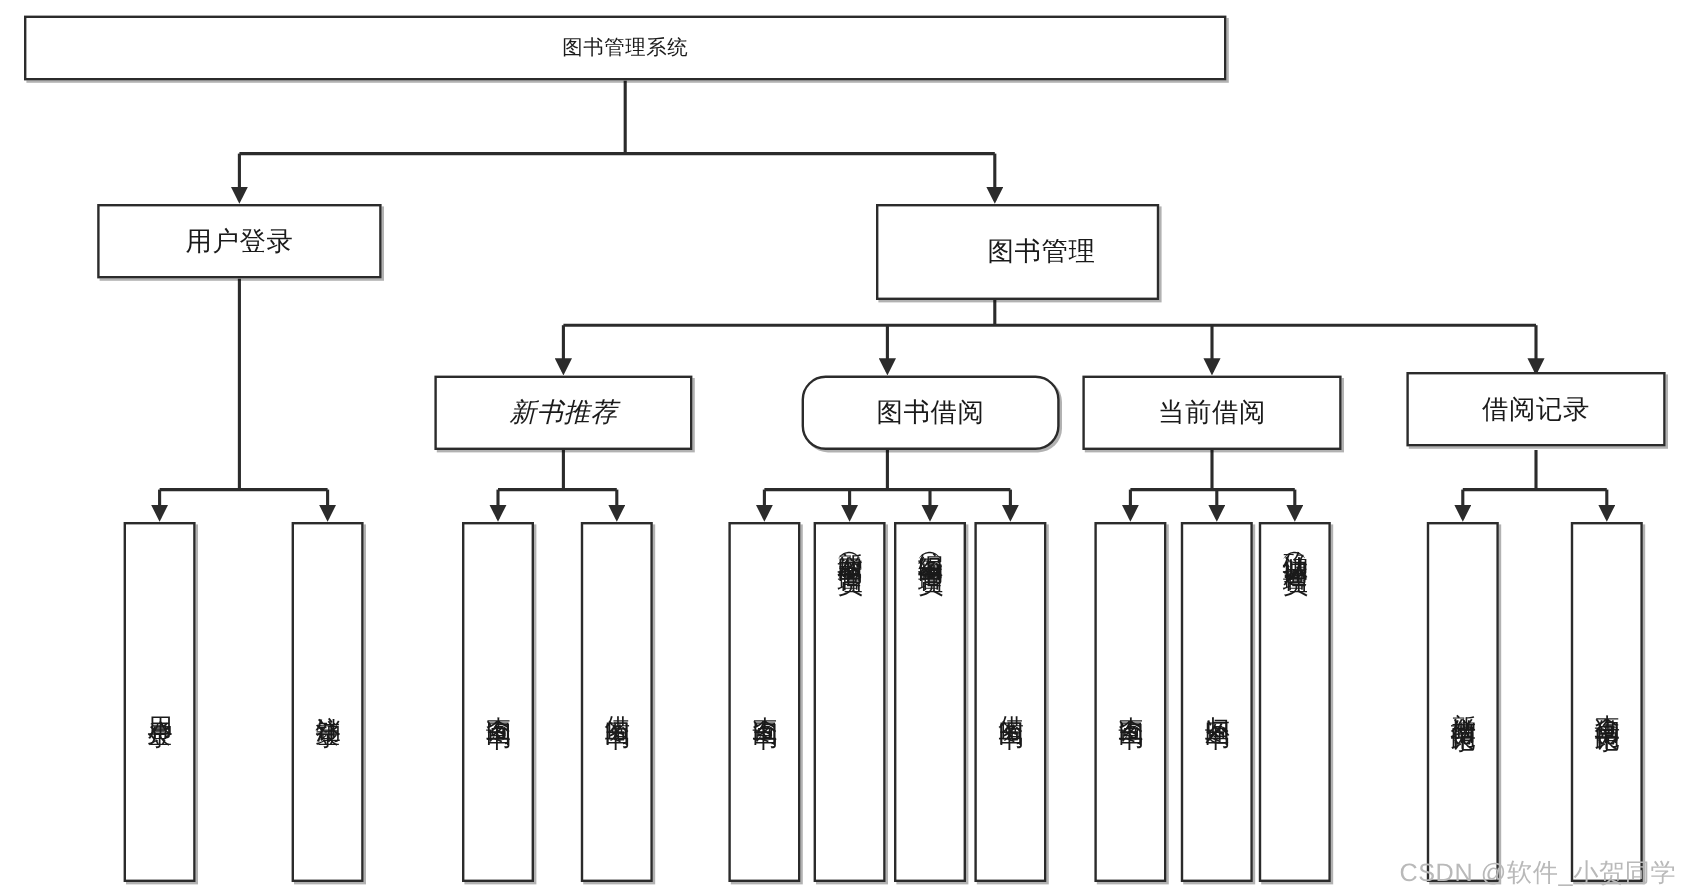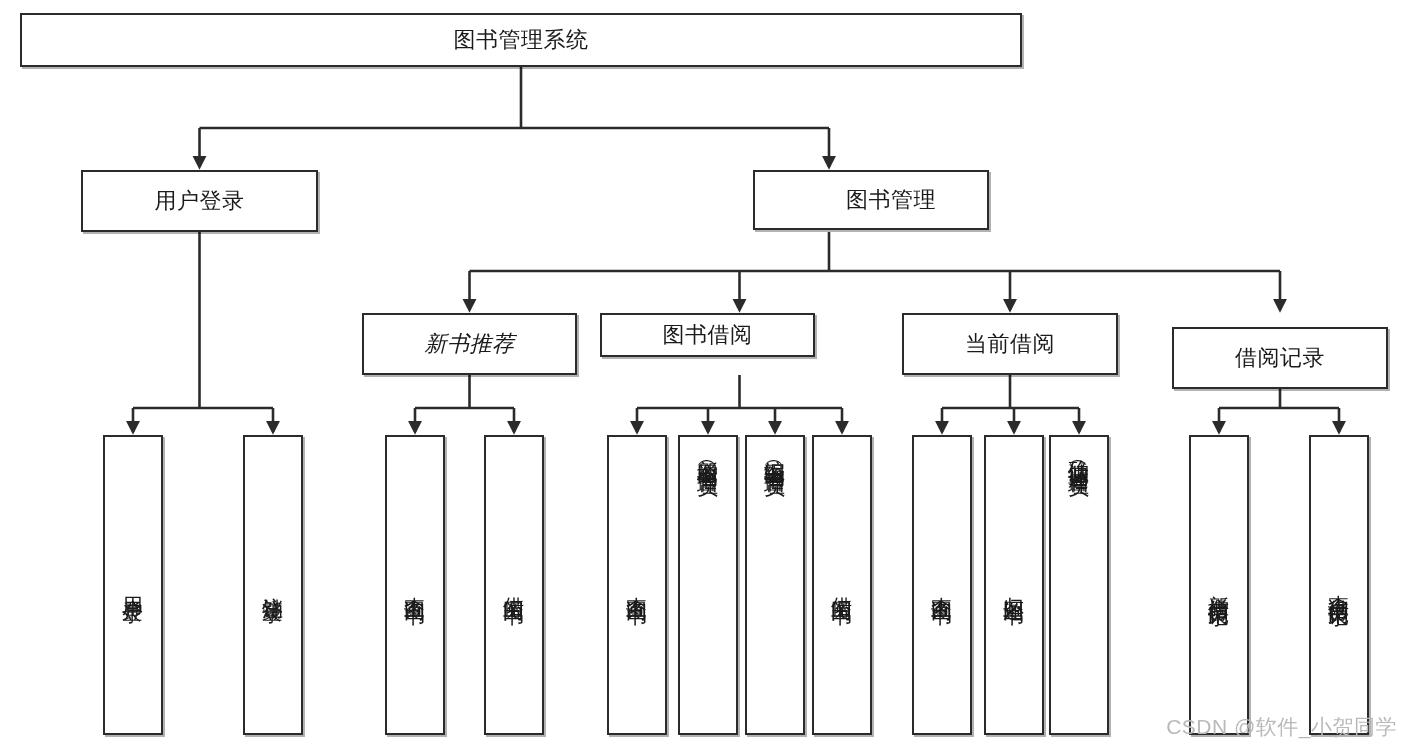--- a/index.html
+++ b/index.html
@@ -40,21 +40,21 @@
     display: block;
     line-height: 1.12;
     letter-spacing: 0.5px;
     white-space: pre;
   }
   
   .node.h .lbl {
     writing-mode: horizontal-tb;
     font-size: 22px;
   }
-  .node.root .lbl { font-size: 22px; }
+  .node.root .lbl { font-size: 17px; }
   
   .node.v {
     align-items: flex-start;
     padding-top: 6px;
   }
   .node.v .lbl {
     writing-mode: vertical-rl;
     text-orientation: upright;
     font-size: 21px;
     letter-spacing: 2.5px;
@@ -123,33 +123,33 @@
       </g>
   </svg>
 
   <div id="nodes">
       <div class="node h root" style="left: 20px; top: 13px; width: 1002px; height: 54px;">
         <span class="lbl">图书管理系统</span>
       </div>
       <div class="node h" style="left: 81px; top: 170px; width: 237px; height: 62px;">
         <span class="lbl">用户登录</span>
       </div>
-      <div class="node h" style="left: 753px; top: 170px; width: 236px; height: 60px; padding-left: 40px;">
+      <div class="node h" style="left: 730px; top: 170px; width: 236px; height: 80px; padding-left: 40px;">
         <span class="lbl">图书管理</span>
       </div>
       <div class="node h" style="left: 362px; top: 313px; width: 215px; height: 62px; font-style: italic;">
         <span class="lbl">新书推荐</span>
       </div>
-      <div class="node h" style="left: 600px; top: 313px; width: 215px; height: 44px;">
+      <div class="node h" style="left: 668px; top: 313px; width: 215px; height: 62px; border-radius: 20px;">
         <span class="lbl">图书借阅</span>
       </div>
       <div class="node h" style="left: 902px; top: 313px; width: 216px; height: 62px;">
         <span class="lbl">当前借阅</span>
       </div>
-      <div class="node h" style="left: 1172px; top: 327px; width: 216px; height: 62px;">
+      <div class="node h" style="left: 1172px; top: 310px; width: 216px; height: 62px;">
         <span class="lbl">借阅记录</span>
       </div>
       <div class="node v center" style="left: 103px; top: 435px; width: 60px; height: 300px;">
         <span class="lbl">用户登录</span>
       </div>
       <div class="node v center" style="left: 243px; top: 435px; width: 60px; height: 300px;">
         <span class="lbl">注销登录</span>
       </div>
       <div class="node v center" style="left: 385px; top: 435px; width: 60px; height: 300px;">
         <span class="lbl">查询图书</span>

